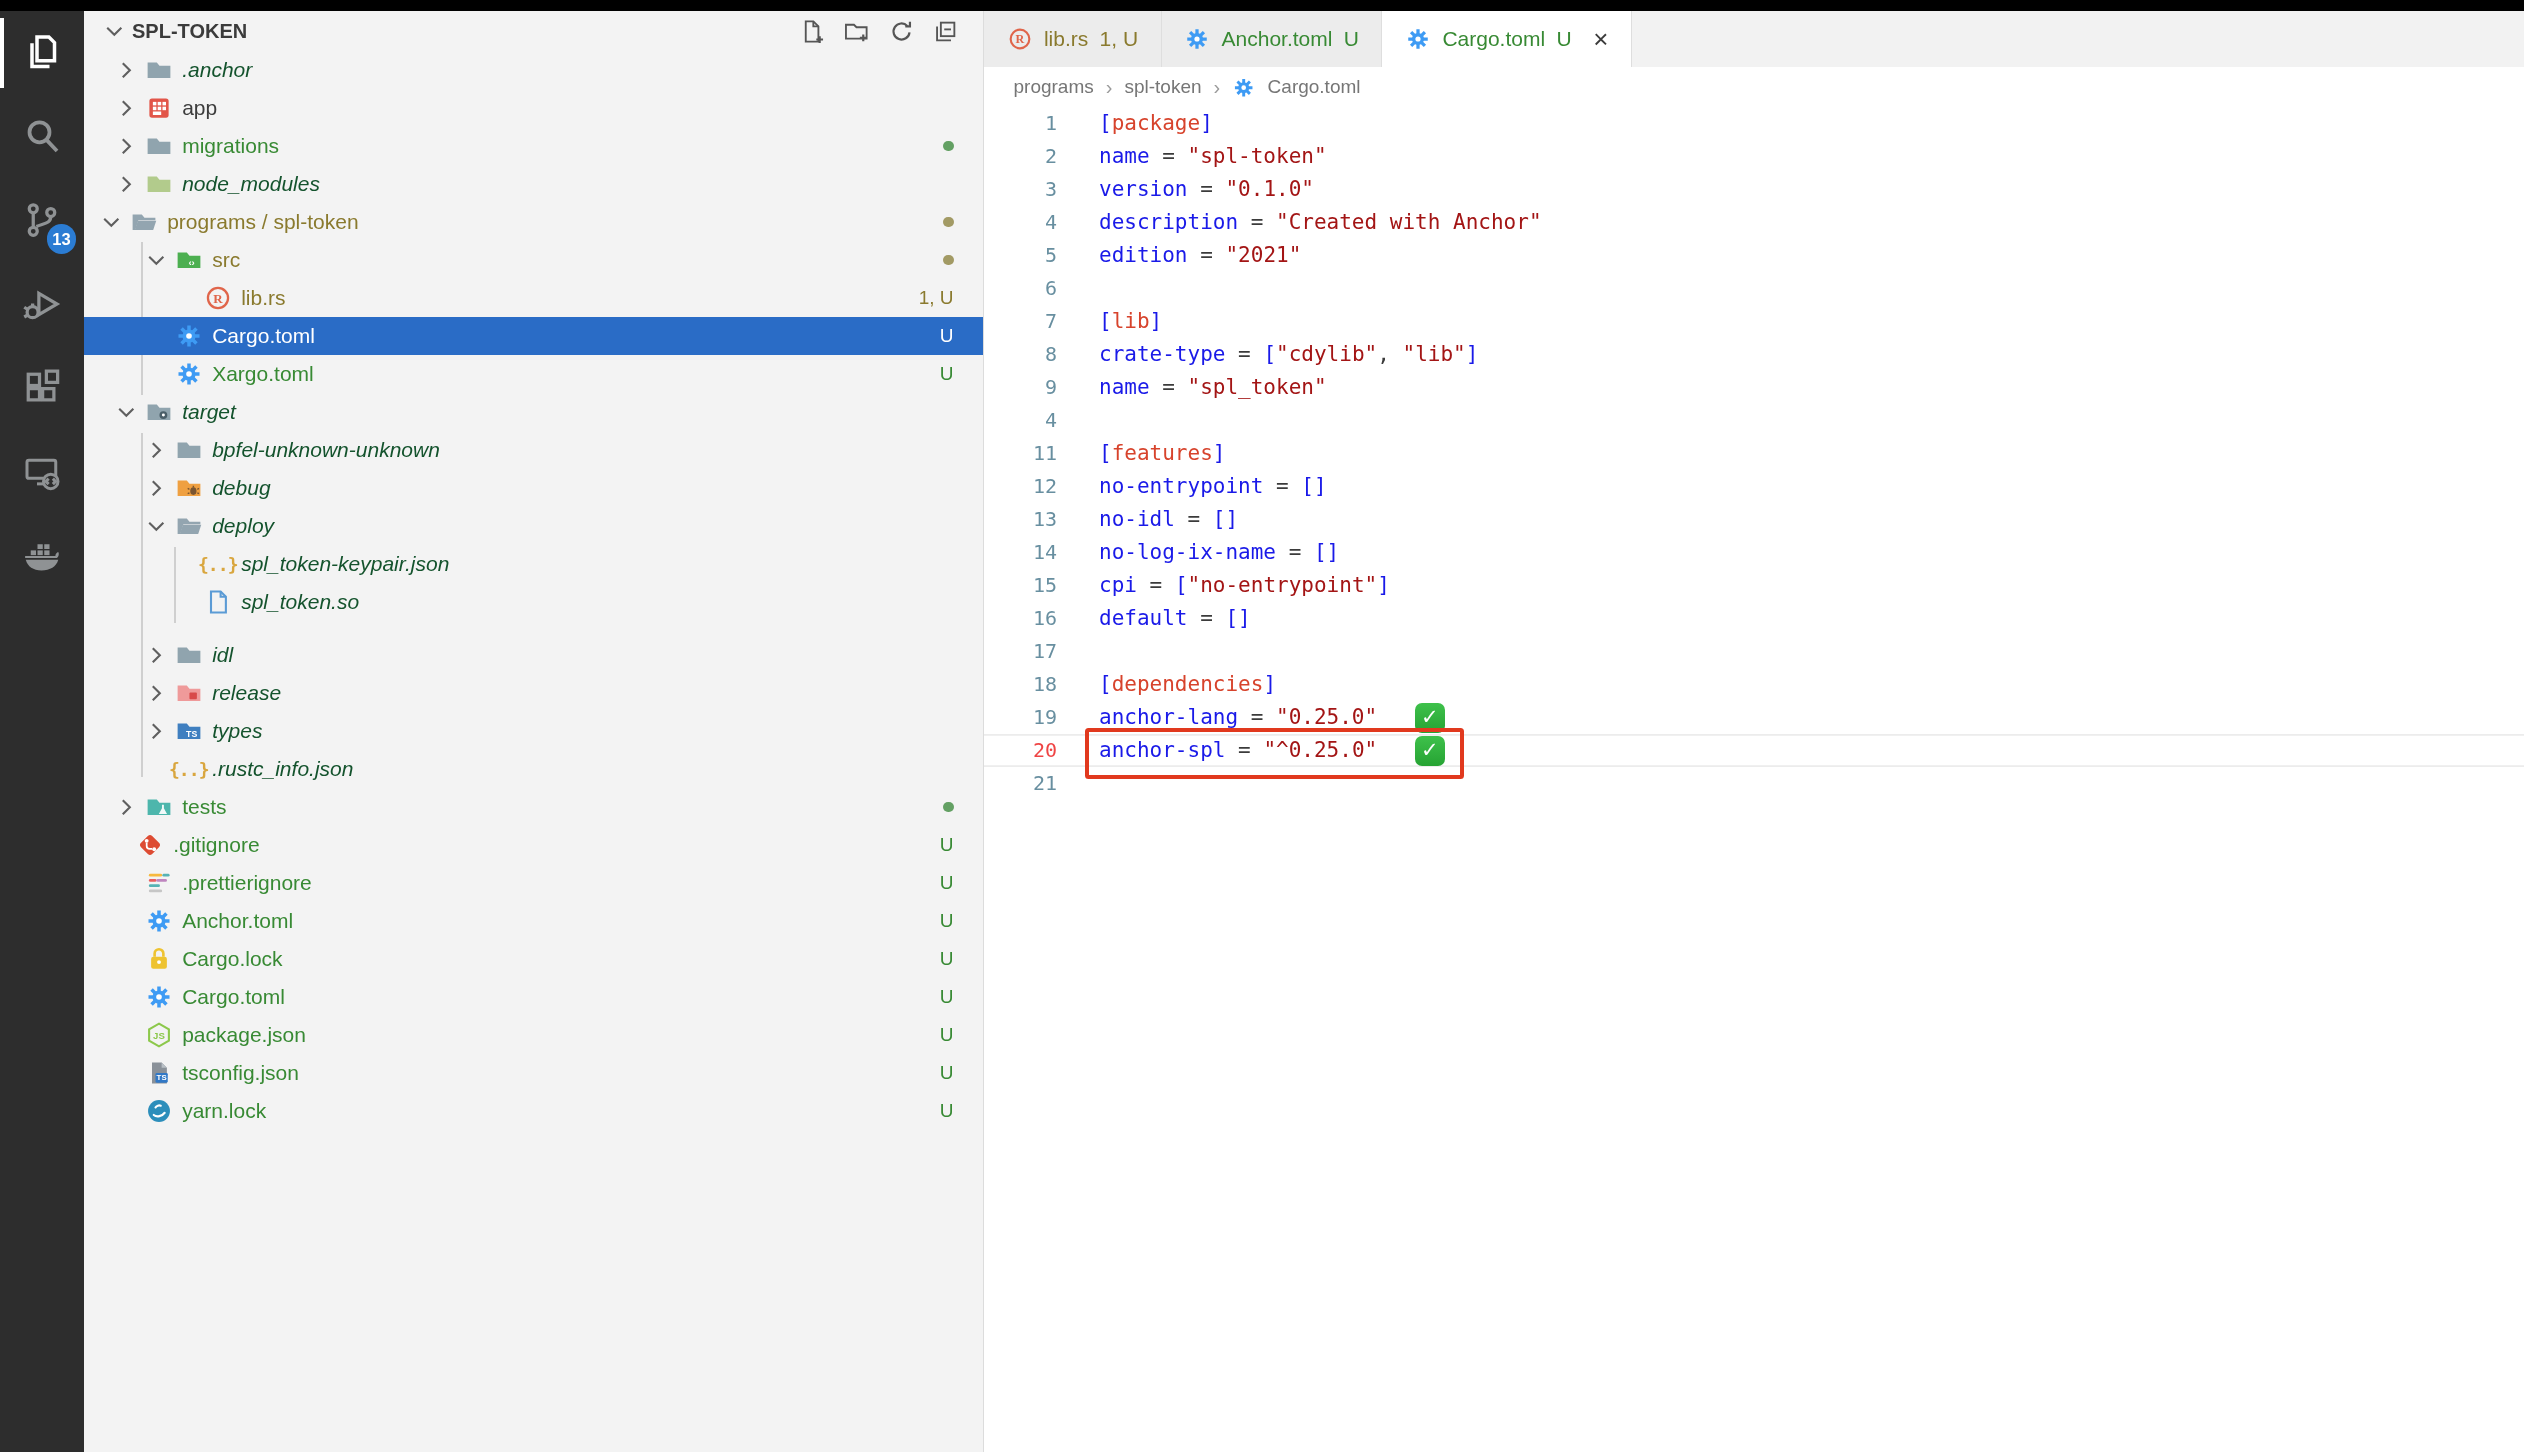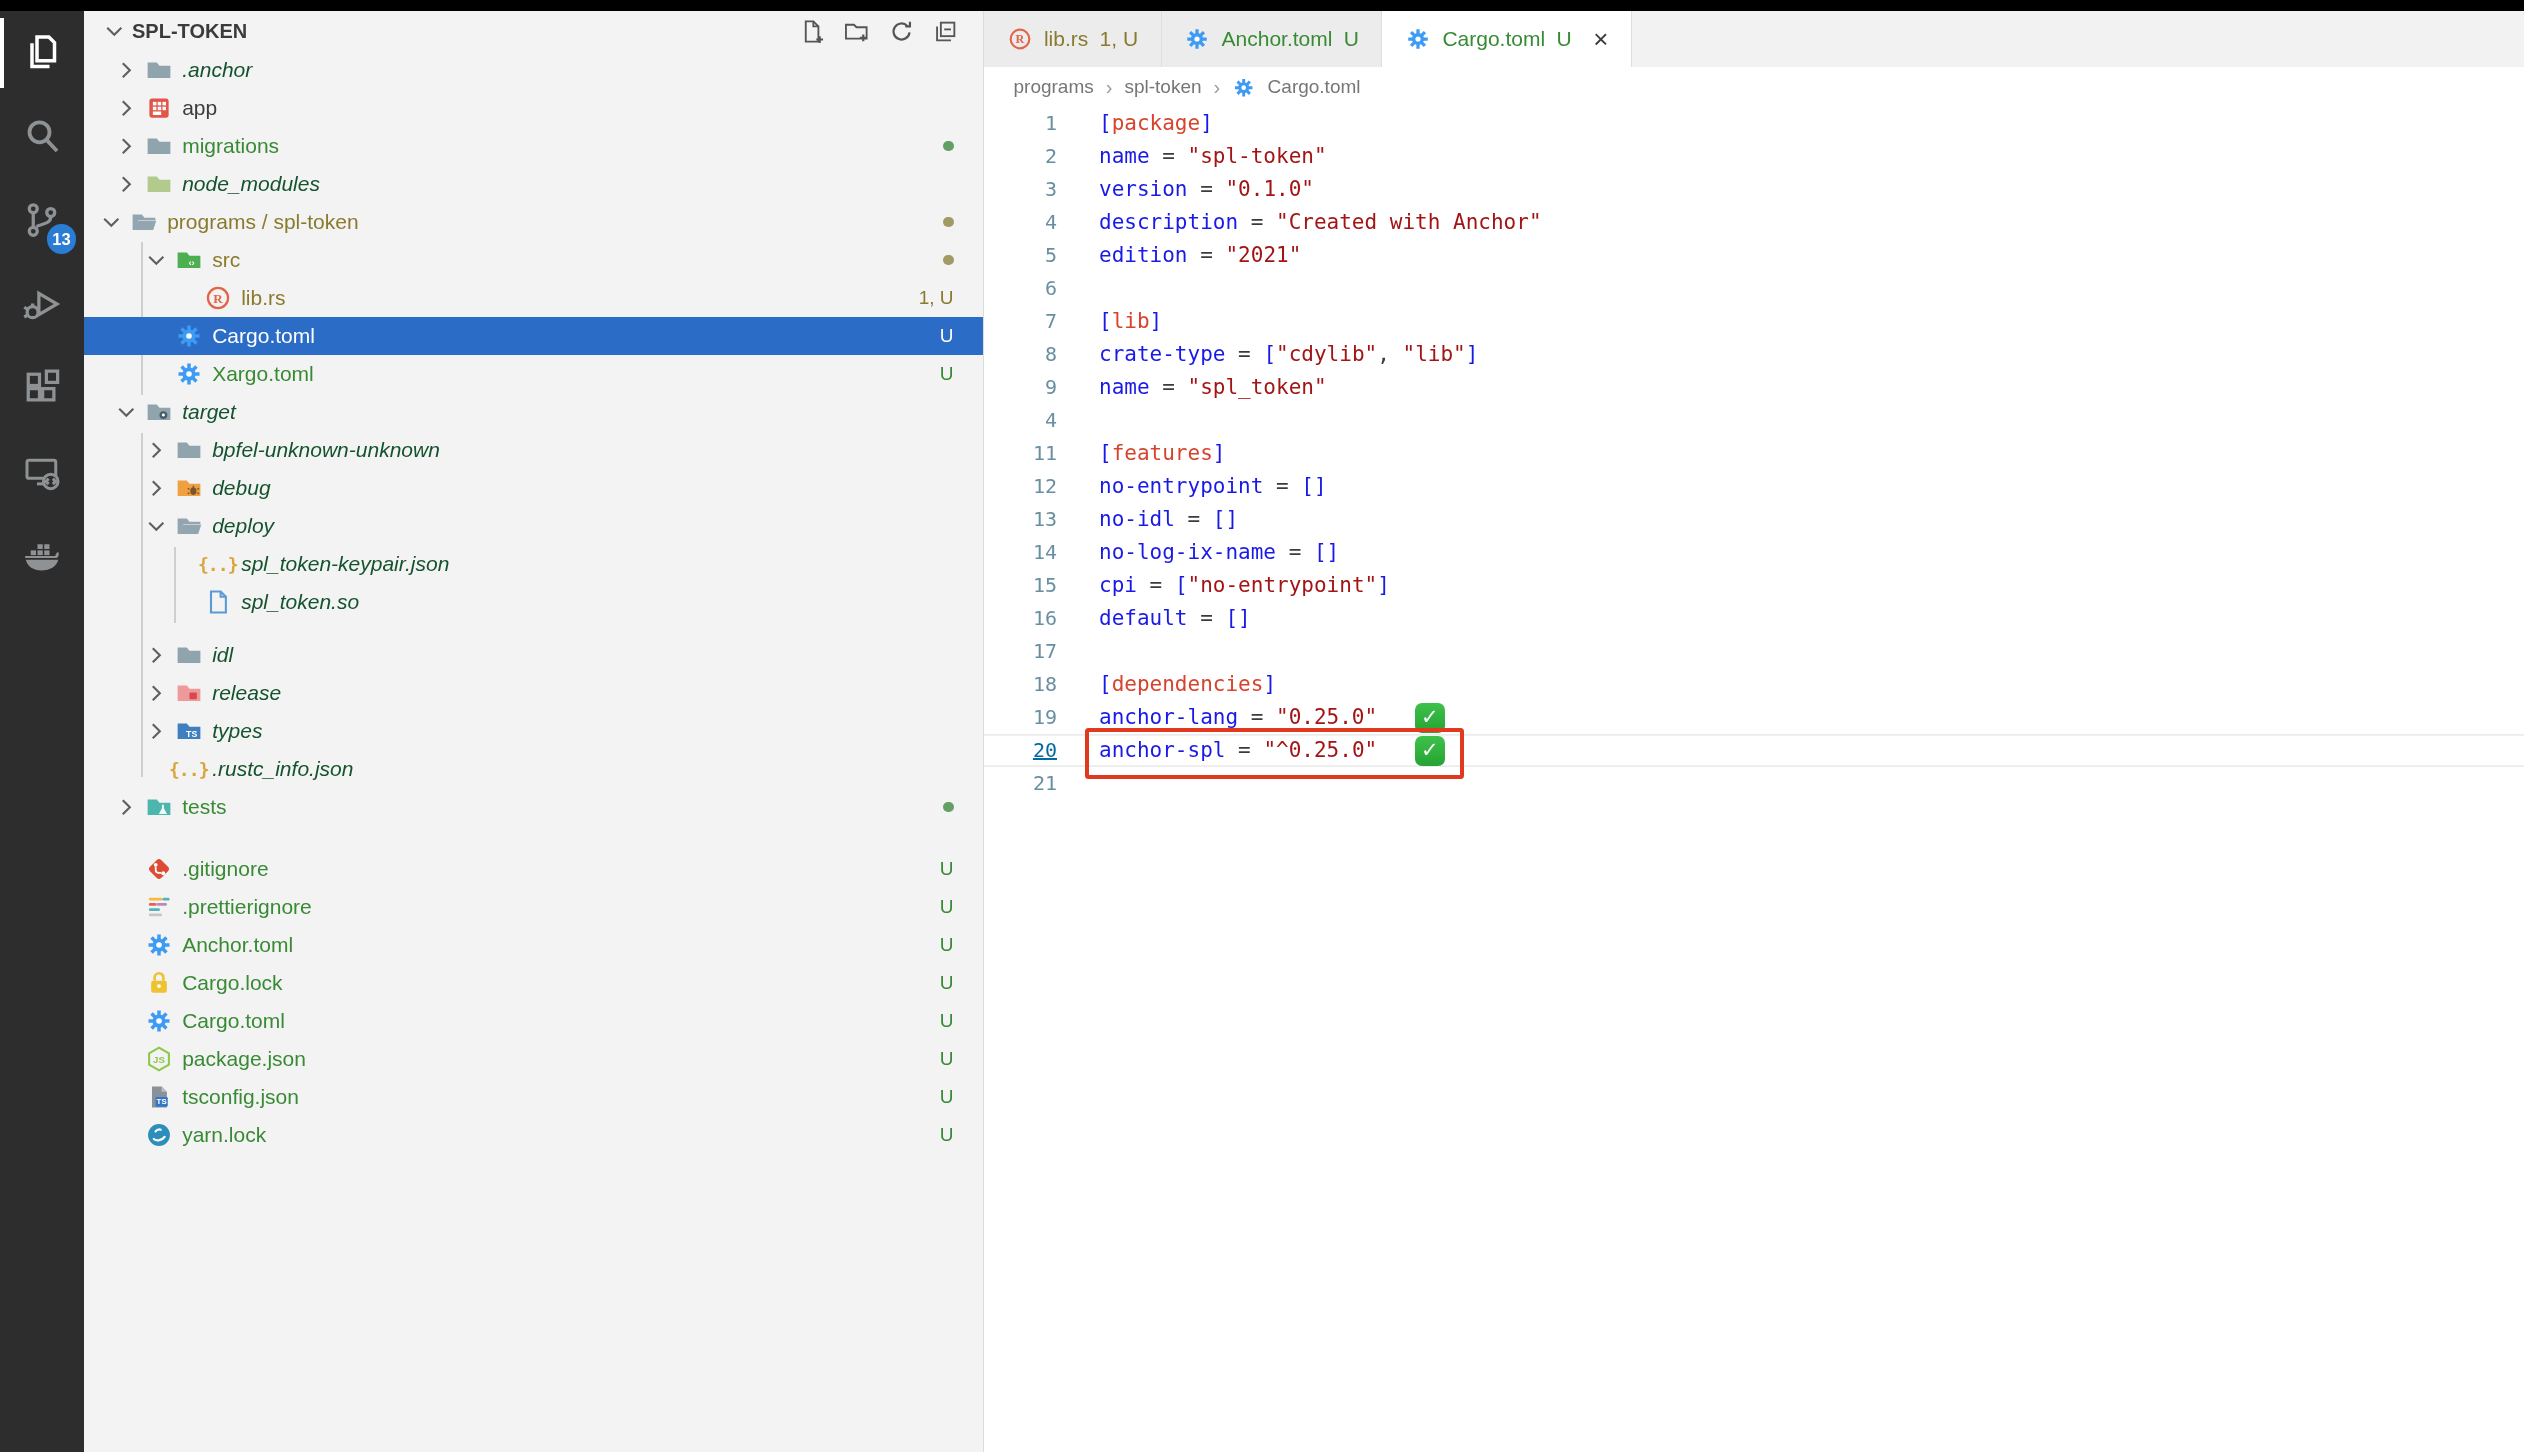--- a/index.html
+++ b/index.html
@@ -48,21 +48,21 @@
   .tclose{font-size:26px;color:#3c3c3c;margin-left:10.4px;line-height:1;cursor:pointer;}
   .crumbs{height:40px;display:flex;align-items:center;gap:12px;padding-left:29.5px;font-size:19px;color:#767676;background:#fff;}
   .crumb{cursor:pointer;}
   .crumb-sep{color:#9a9a9a;font-size:20px;}
   .crumbs .ficon{width:23.4px;height:23.4px;margin:0;}
   .crumbs .ficon svg{width:23.4px;height:23.4px;}
   .code{position:relative;font-family:"DejaVu Sans Mono",monospace;font-size:21px;}
   .cline{height:33px;line-height:33px;white-space:pre;display:flex;align-items:center;}
   .cline.current{box-shadow:inset 0 1.7px 0 #ececec, inset 0 -1.7px 0 #ececec;}
   .ln{width:73px;flex:none;text-align:right;color:#688fa0;font-size:20px;}
-  .cline.current .ln{color:#0369a1;text-decoration:underline;}
+  .cline.current .ln{color:#ef4444;}
   .lc{margin-left:42px;}
   .tk-b{color:#1a1ae8;} .tk-k{color:#1a1ae8;} .tk-o{color:#3b3b3b;} .tk-v{color:#a31515;} .tk-s{color:#d7432c;}
   .check{display:inline-flex;align-items:center;justify-content:center;width:29.5px;height:29.5px;margin-left:38px;background:linear-gradient(#3ec14b,#26a333);border-radius:7px;color:#fff;font-size:21px;font-weight:bold;font-family:"DejaVu Sans",sans-serif;}
   .redbox{position:absolute;left:101px;width:371px;height:43px;border:4.3px solid #e1391e;border-radius:3.5px;pointer-events:none;z-index:3;}
 </style>
 </head>
 <body>
 
 <div class="screen">
   <div class="topbar"></div>
@@ -464,21 +464,21 @@
             <svg viewBox="0 0 32 32" xmlns="http://www.w3.org/2000/svg">
               <path d="M3 7.5h10.5l3 3.5H29v14H3z" fill="#4db6ac"></path>
               <path d="M19.4 13.5v4l-3.6 6.5h9.4l-3.6-6.5v-4z" fill="#fff" opacity=".92"></path>
             </svg>
           </span>
           <span class="tlabel st-untracked">tests</span>
           <span class="tright st-untracked">
             <span class="dot green"></span>
           </span>
         </div>
-        <div class="trow" style="padding-left: 24px; margin-top: 24px;">
+        <div class="trow" style="padding-left: 15px;">
           <span class="twisty"></span>
           <span class="ficon">
             <svg viewBox="0 0 32 32" xmlns="http://www.w3.org/2000/svg">
               <g transform="rotate(45 16 16)">
                 <rect x="7" y="7" width="18" height="18" rx="3.5" fill="#dd4b32"></rect>
               </g>
               <circle cx="12.2" cy="11.2" r="2.2" fill="#fff"></circle>
               <circle cx="20.8" cy="20.8" r="2.2" fill="#fff"></circle>
               <path d="M12.2 13.5v3.5c0 2.2 1.3 3.3 3.5 3.3h2.8" stroke="#fff" stroke-width="2" fill="none"></path>
             </svg>

